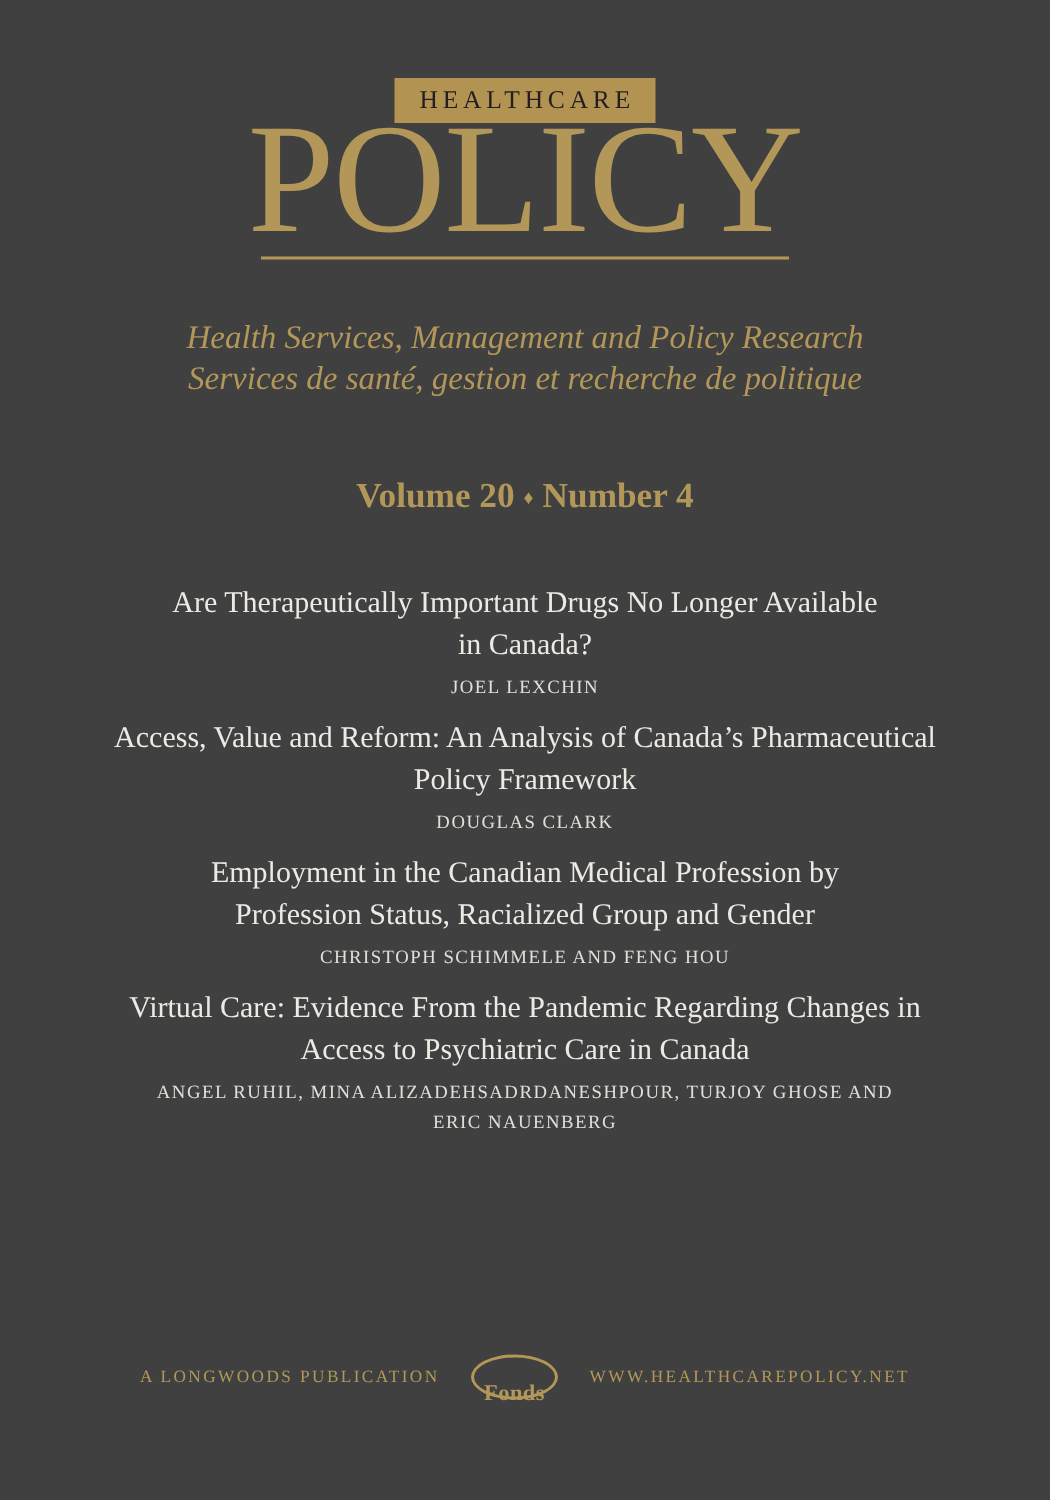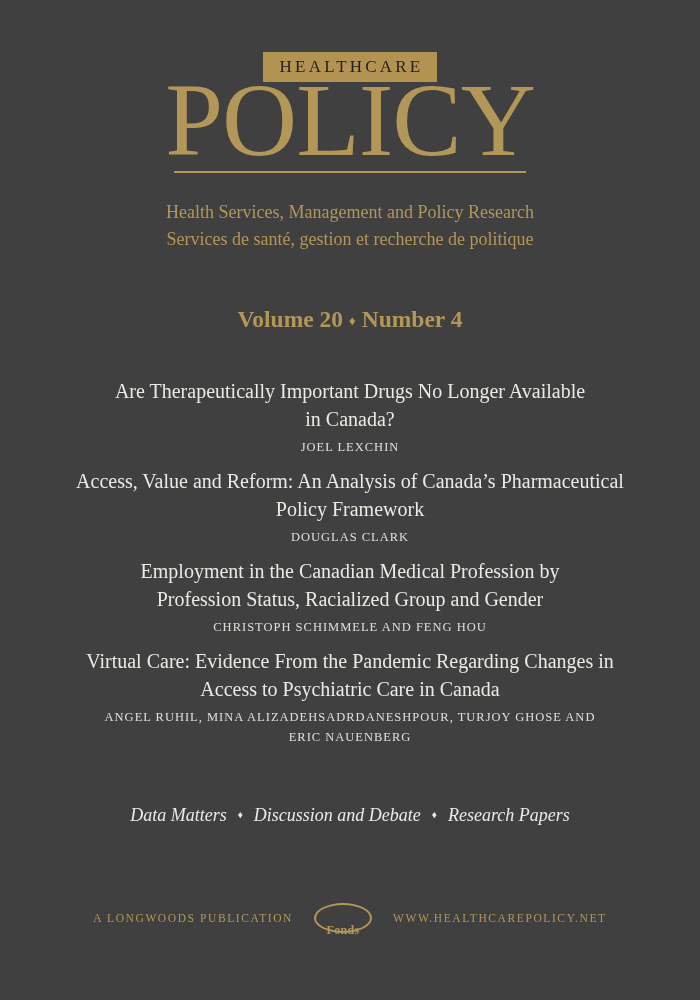--- a/index.html
+++ b/index.html
@@ -39,22 +39,23 @@
     width: 352px; height: 2px;
     background: #b39759;
     margin: -1px auto 6px auto;
   }
   .politiques {
     font-size: 46px;
     line-height: 46px;
     color: #b39759;
   }
   .taglines {
-    margin-top: 26px;
-    font-size: 18px;
+    margin-top: 38px;
+    font-style: italic;
+    font-size: 22px;
     line-height: 27px;
     color: #b39759;
   }
   
   .volume {
     margin-top: 52px;
     font-size: 23.5px;
     line-height: 28px;
     font-weight: bold;
     color: #b39759;
@@ -109,21 +110,21 @@
   .oval {
     box-sizing: border-box;
     width: 58px; height: 30px;
     border: 2.5px solid #b39759;
     border-radius: 50%;
     display: flex;
     align-items: center;
     justify-content: center;
   }
   .oval span {
-    font-size: 12px;
+    font-size: 15px;
     font-weight: bold;
     letter-spacing: 0.3px;
     color: #b39759;
     line-height: 1;
     margin-top: 23px;
   }
 </style>
 </head>
 <body>
 
@@ -185,23 +186,20 @@
         <div>Access to Psychiatric Care in Canada</div>
       </div>
       <div class="article-authors">
         <div>ANGEL RUHIL, MINA ALIZADEHSADRDANESHPOUR, TURJOY GHOSE AND</div>
         <div>ERIC NAUENBERG</div>
       </div>
     </div>
 
   </div>
 
-  <div class="sections">
-    <span>Data Matters</span><span class="dia">♦</span><span>Discussion and Debate</span><span class="dia">♦</span><span>Research Papers</span>
-  </div>
 
   <div class="footer">
     <span class="footer-text">A LONGWOODS PUBLICATION</span>
     <span class="oval">
       <span>Fonds</span>
     </span>
     <span class="footer-text">WWW.HEALTHCAREPOLICY.NET</span>
   </div>
 
 </div>

